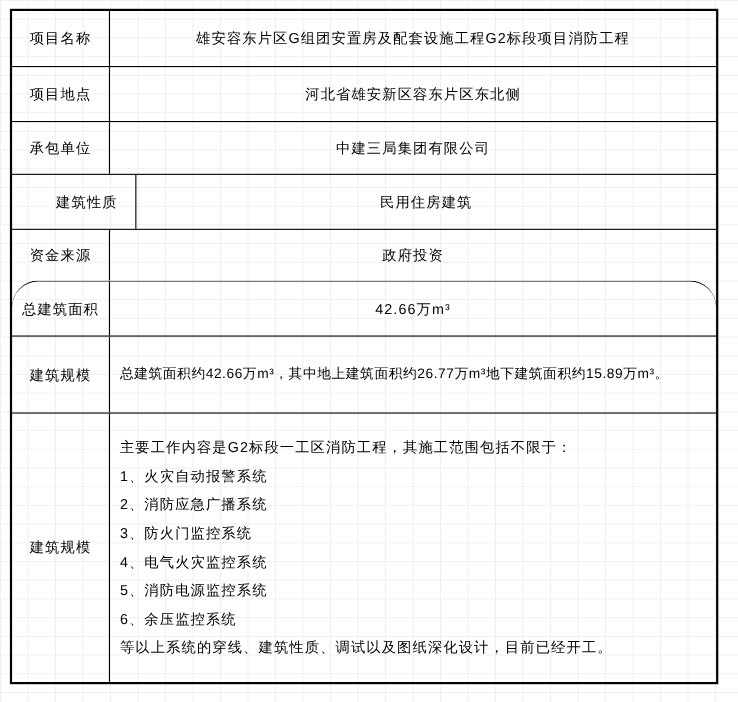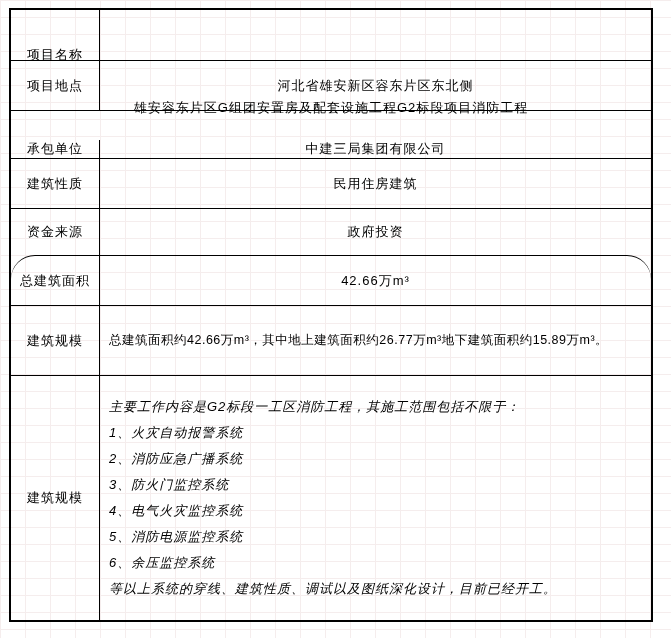--- a/index.html
+++ b/index.html
@@ -27,24 +27,24 @@
     box-sizing: border-box;
     background: transparent;
   }
 
   .row {
     display: flex;
     box-sizing: border-box;
   }
   .row + .row { border-top: 1px solid #000000; }
 
-  .row:nth-child(1) { height: 50px; flex-direction: column; }
+  .row:nth-child(1) { height: 50px; }
   .row:nth-child(2) { height: 50px; }
-  .row:nth-child(3) { height: 48px; align-items: flex-end; }
-  .row:nth-child(4) { height: 50px; }
+  .row:nth-child(3) { height: 48px; }
+  .row:nth-child(4) { height: 50px; padding-left: 24px; }
   .row:nth-child(5) { height: 47px; }
   .row:nth-child(6) { height: 50px; border-radius: 24px; }
   .row:nth-child(7) { height: 70px; }
   .row:nth-child(8) { height: 245px; }
 
   .label-cell {
     width: 89px;
     flex: 0 0 89px;
     border-right: 1px solid #000000;
     box-sizing: border-box;
@@ -75,21 +75,20 @@
   .row:nth-child(8) .value-cell {
     align-items: flex-start;
     text-align: left;
     padding-left: 9px;
     padding-right: 6px;
   }
   .row:nth-child(7) .value-cell { white-space: nowrap; font-size: 12.5px; letter-spacing: 0.5px; }
 
   .row:nth-child(8) .value-cell .line {
     line-height: 26px;
-    font-style: italic;
   }
 </style>
 </head>
 <body>
 
 <div class="info-table">
   <div class="row">
     <div class="label-cell">项目名称</div>
     <div class="value-cell">雄安容东片区G组团安置房及配套设施工程G2标段项目消防工程</div>
   </div>

